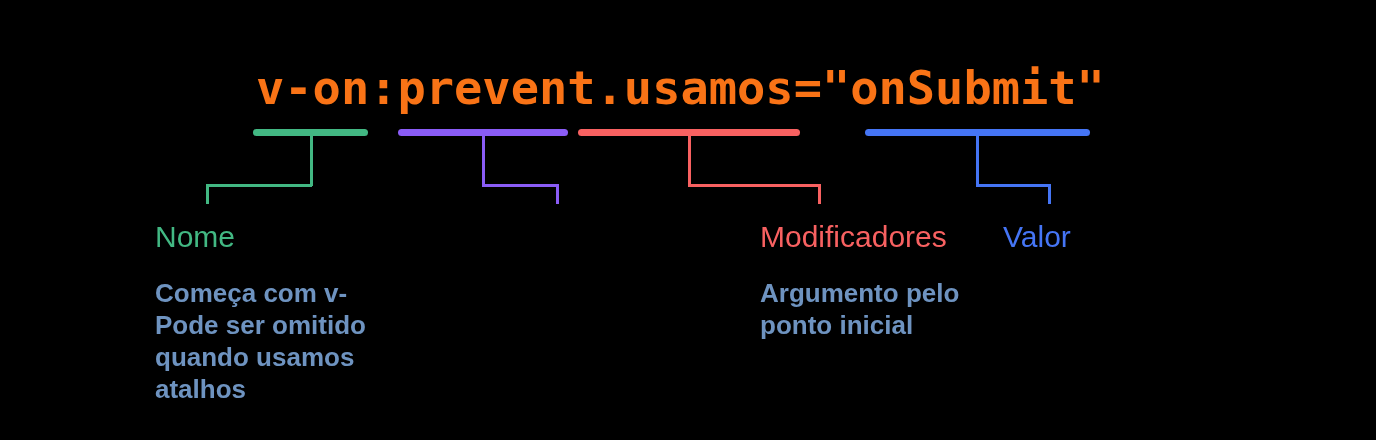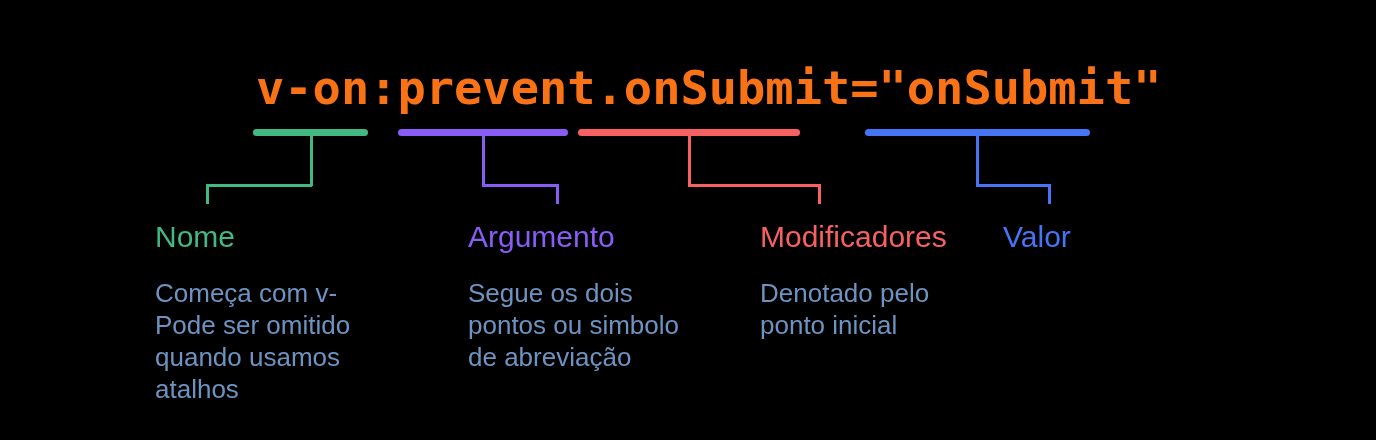--- a/index.html
+++ b/index.html
@@ -67,32 +67,32 @@
     line-height: 38px;
     font-weight: 400;
   }
   .annotation .desc {
     position: absolute;
     left: 0;
     top: 59px;
     margin: 0;
     font-size: 26px;
     line-height: 32px;
-    font-weight: 400;
+    font-weight: 700;
     color: #6e93c0;
     white-space: pre-line;
   }
 </style>
 </head>
 <body>
 
 <div class="stage">
 
   <div class="code">
-    <span>v-on</span><span>:</span><span>prevent</span><span>.</span><span>onSubmit</span><span>=</span><span>"onSubmit"</span>
+    <span>v-on</span><span>:</span><span>prevent</span><span>.</span><span>usamos</span><span>=</span><span>"onSubmit"</span>
   </div>
 
   <div class="underline bg-green" style="left:253px; width:115px;"></div>
   <div class="underline bg-purple" style="left:398px; width:170px;"></div>
   <div class="underline bg-red" style="left:578px; width:222px;"></div>
   <div class="underline bg-blue" style="left:865px; width:225px;"></div>
 
   <div class="conn v bg-green" style="left:310px; top:136px; height:50px;"></div>
   <div class="conn h bg-green" style="left:206px; top:184px; width:106px;"></div>
   <div class="conn v bg-green" style="left:206px; top:184px; height:20px;"></div>
@@ -110,30 +110,24 @@
   <div class="conn v bg-blue" style="left:1048px; top:184px; height:20px;"></div>
 
   <div class="annotation" style="left:155px;">
     <h2 class="label c-green">Nome</h2>
     <p class="desc">Começa com v-
 Pode ser omitido
 quando usamos
 atalhos</p>
   </div>
 
-  <div class="annotation" style="left:468px;">
-    <h2 class="label c-purple">Argumento</h2>
-    <p class="desc">Segue os dois
-pontos ou simbolo
-de abreviação</p>
-  </div>
 
   <div class="annotation" style="left:760px;">
     <h2 class="label c-red">Modificadores</h2>
-    <p class="desc">Denotado pelo
+    <p class="desc">Argumento pelo
 ponto inicial</p>
   </div>
 
   <div class="annotation" style="left:1003px;">
     <h2 class="label c-blue">Valor</h2>
   </div>
 
 </div>
 
 </body></html>

